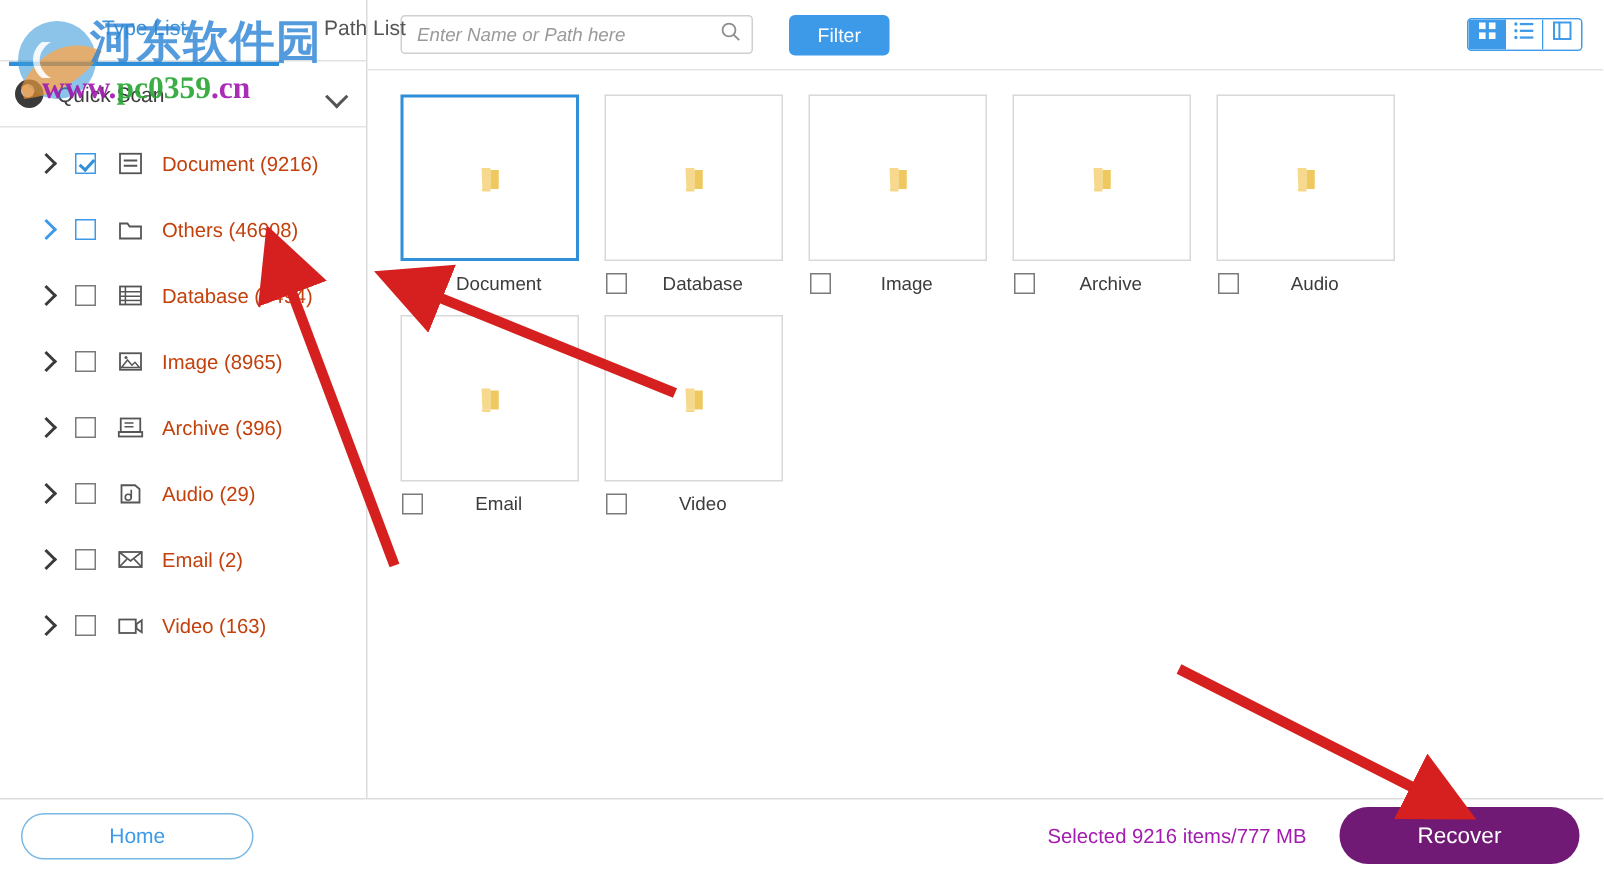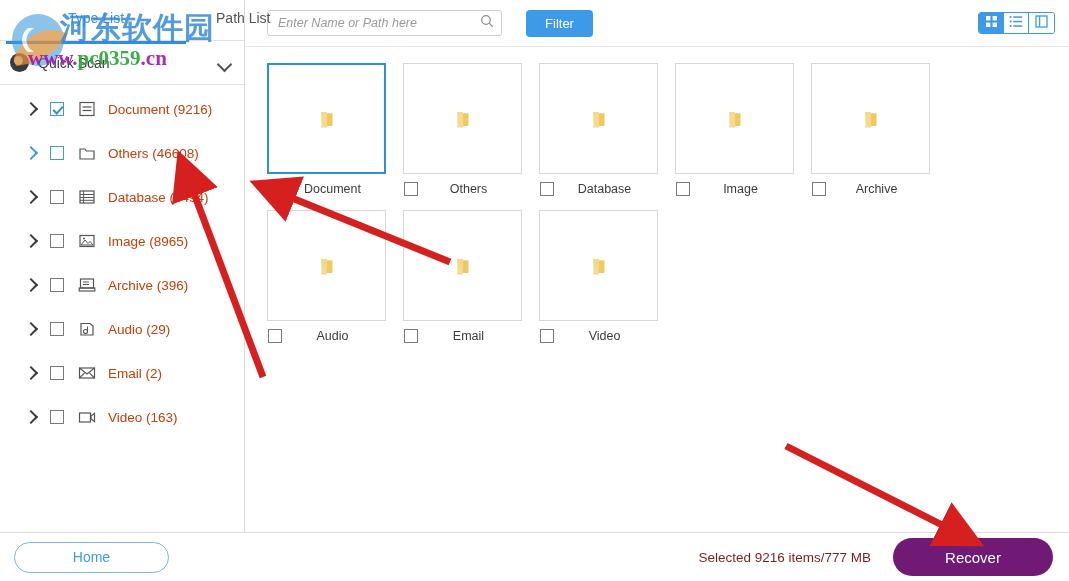--- a/index.html
+++ b/index.html
@@ -253,21 +253,21 @@
   }
   .btn-home {
     width: 155px; height: 31px;
     border: 1px solid #7ab8e4;
     border-radius: 16px;
     background: #fff;
     color: #3d9ae8; font-size: 14px;
     font-family: "Liberation Sans", sans-serif;
     cursor: pointer;
   }
-  .sel-info { margin-left: auto; font-size: 13.5px; color: #7f1d1d; }
+  .sel-info { margin-left: auto; font-size: 13.5px; color: #a21caf; }
   .btn-recover {
     margin-left: 22px;
     width: 160px; height: 38px;
     border-radius: 19px;
     background: #701a75;
     border: none;
     color: #fff; font-size: 15px;
     font-family: "Liberation Sans", sans-serif;
     cursor: pointer;
   }
@@ -481,35 +481,20 @@
                   <path d="M5 18 L5.6 19.6 L11 19.6 L11 18 Z" fill="#f4d789"></path>
                 </svg>
               </span>
             </div>
             <div class="card-foot">
               <span class="cbox blue checked"></span>
               <span class="name">Document</span>
             </div>
           </div>
 
-          <div class="card-cell">
-            <div class="card">
-              <span class="folder">
-                <svg width="22" height="22" viewBox="0 0 22 22">
-                  <path d="M5 4 L11 4 L11 18 L5.6 18 Z" fill="#f6d98c"></path>
-                  <path d="M11 5.3 L16.5 5.3 L16.5 18 L11 18 Z" fill="#efc95f"></path>
-                  <path d="M5 18 L5.6 19.6 L11 19.6 L11 18 Z" fill="#f4d789"></path>
-                </svg>
-              </span>
-            </div>
-            <div class="card-foot">
-              <span class="cbox"></span>
-              <span class="name">Others</span>
-            </div>
-          </div>
 
           <div class="card-cell">
             <div class="card">
               <span class="folder">
                 <svg width="22" height="22" viewBox="0 0 22 22">
                   <path d="M5 4 L11 4 L11 18 L5.6 18 Z" fill="#f6d98c"></path>
                   <path d="M11 5.3 L16.5 5.3 L16.5 18 L11 18 Z" fill="#efc95f"></path>
                   <path d="M5 18 L5.6 19.6 L11 19.6 L11 18 Z" fill="#f4d789"></path>
                 </svg>
               </span>

